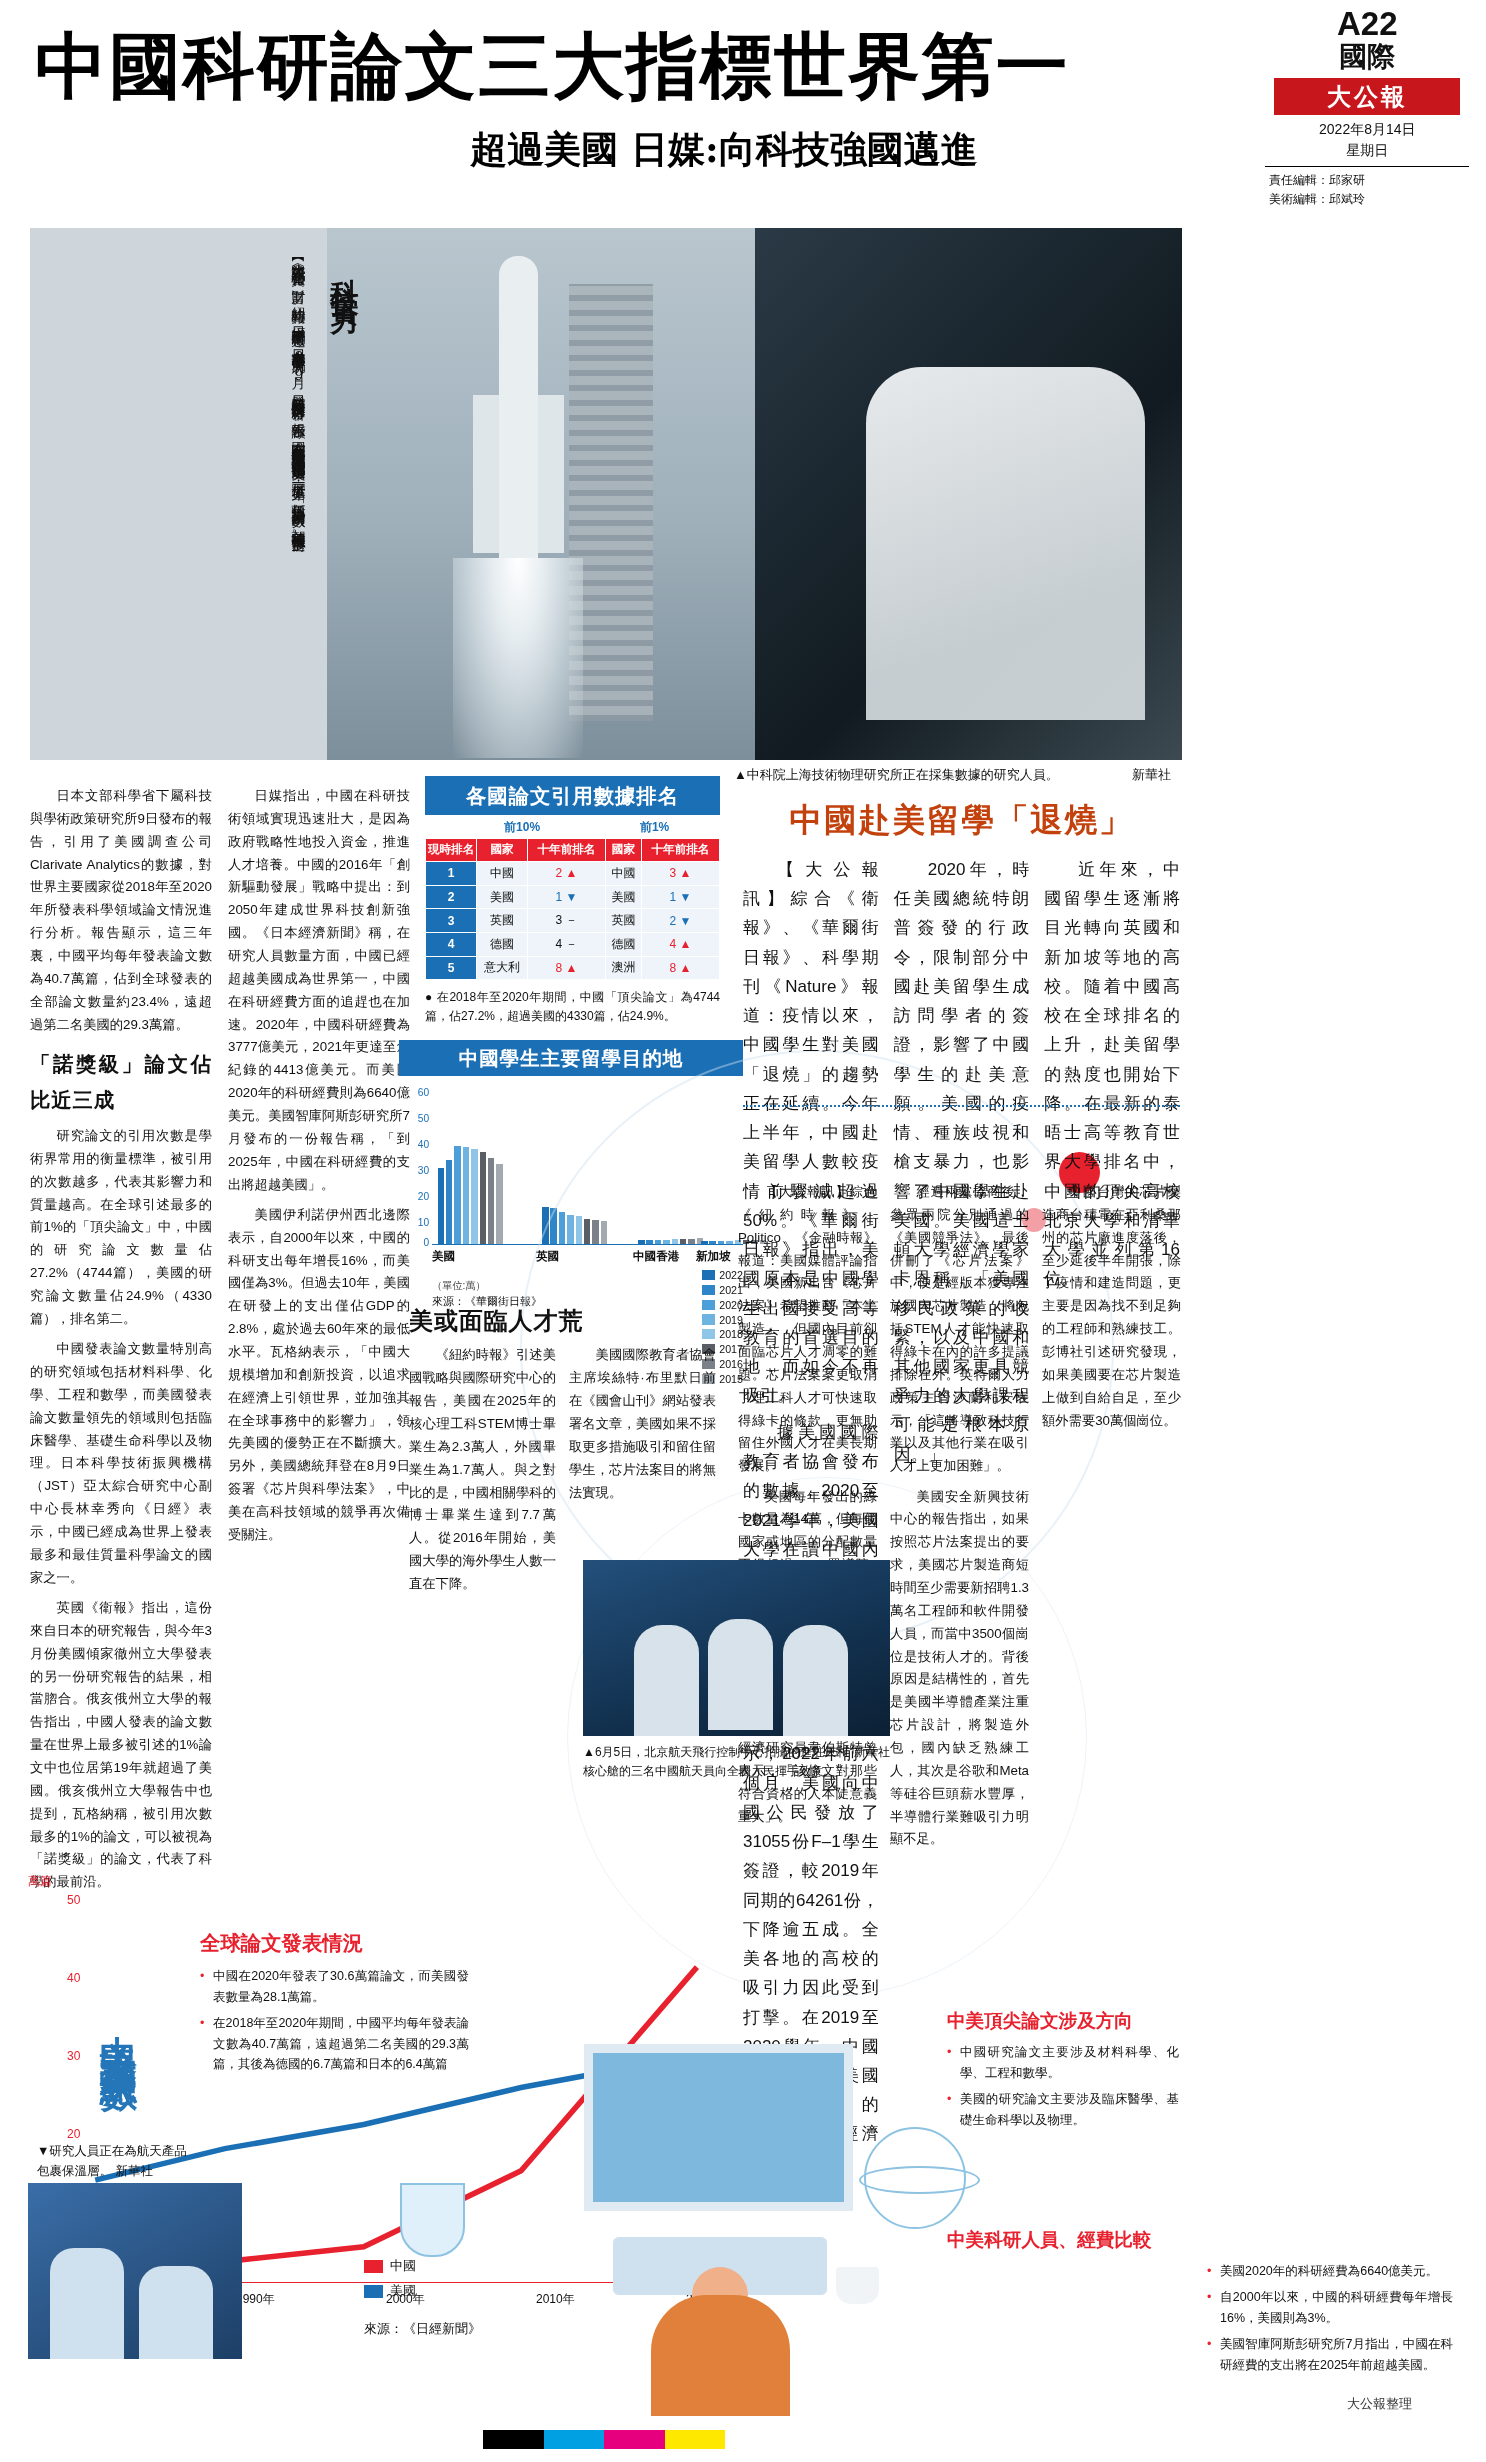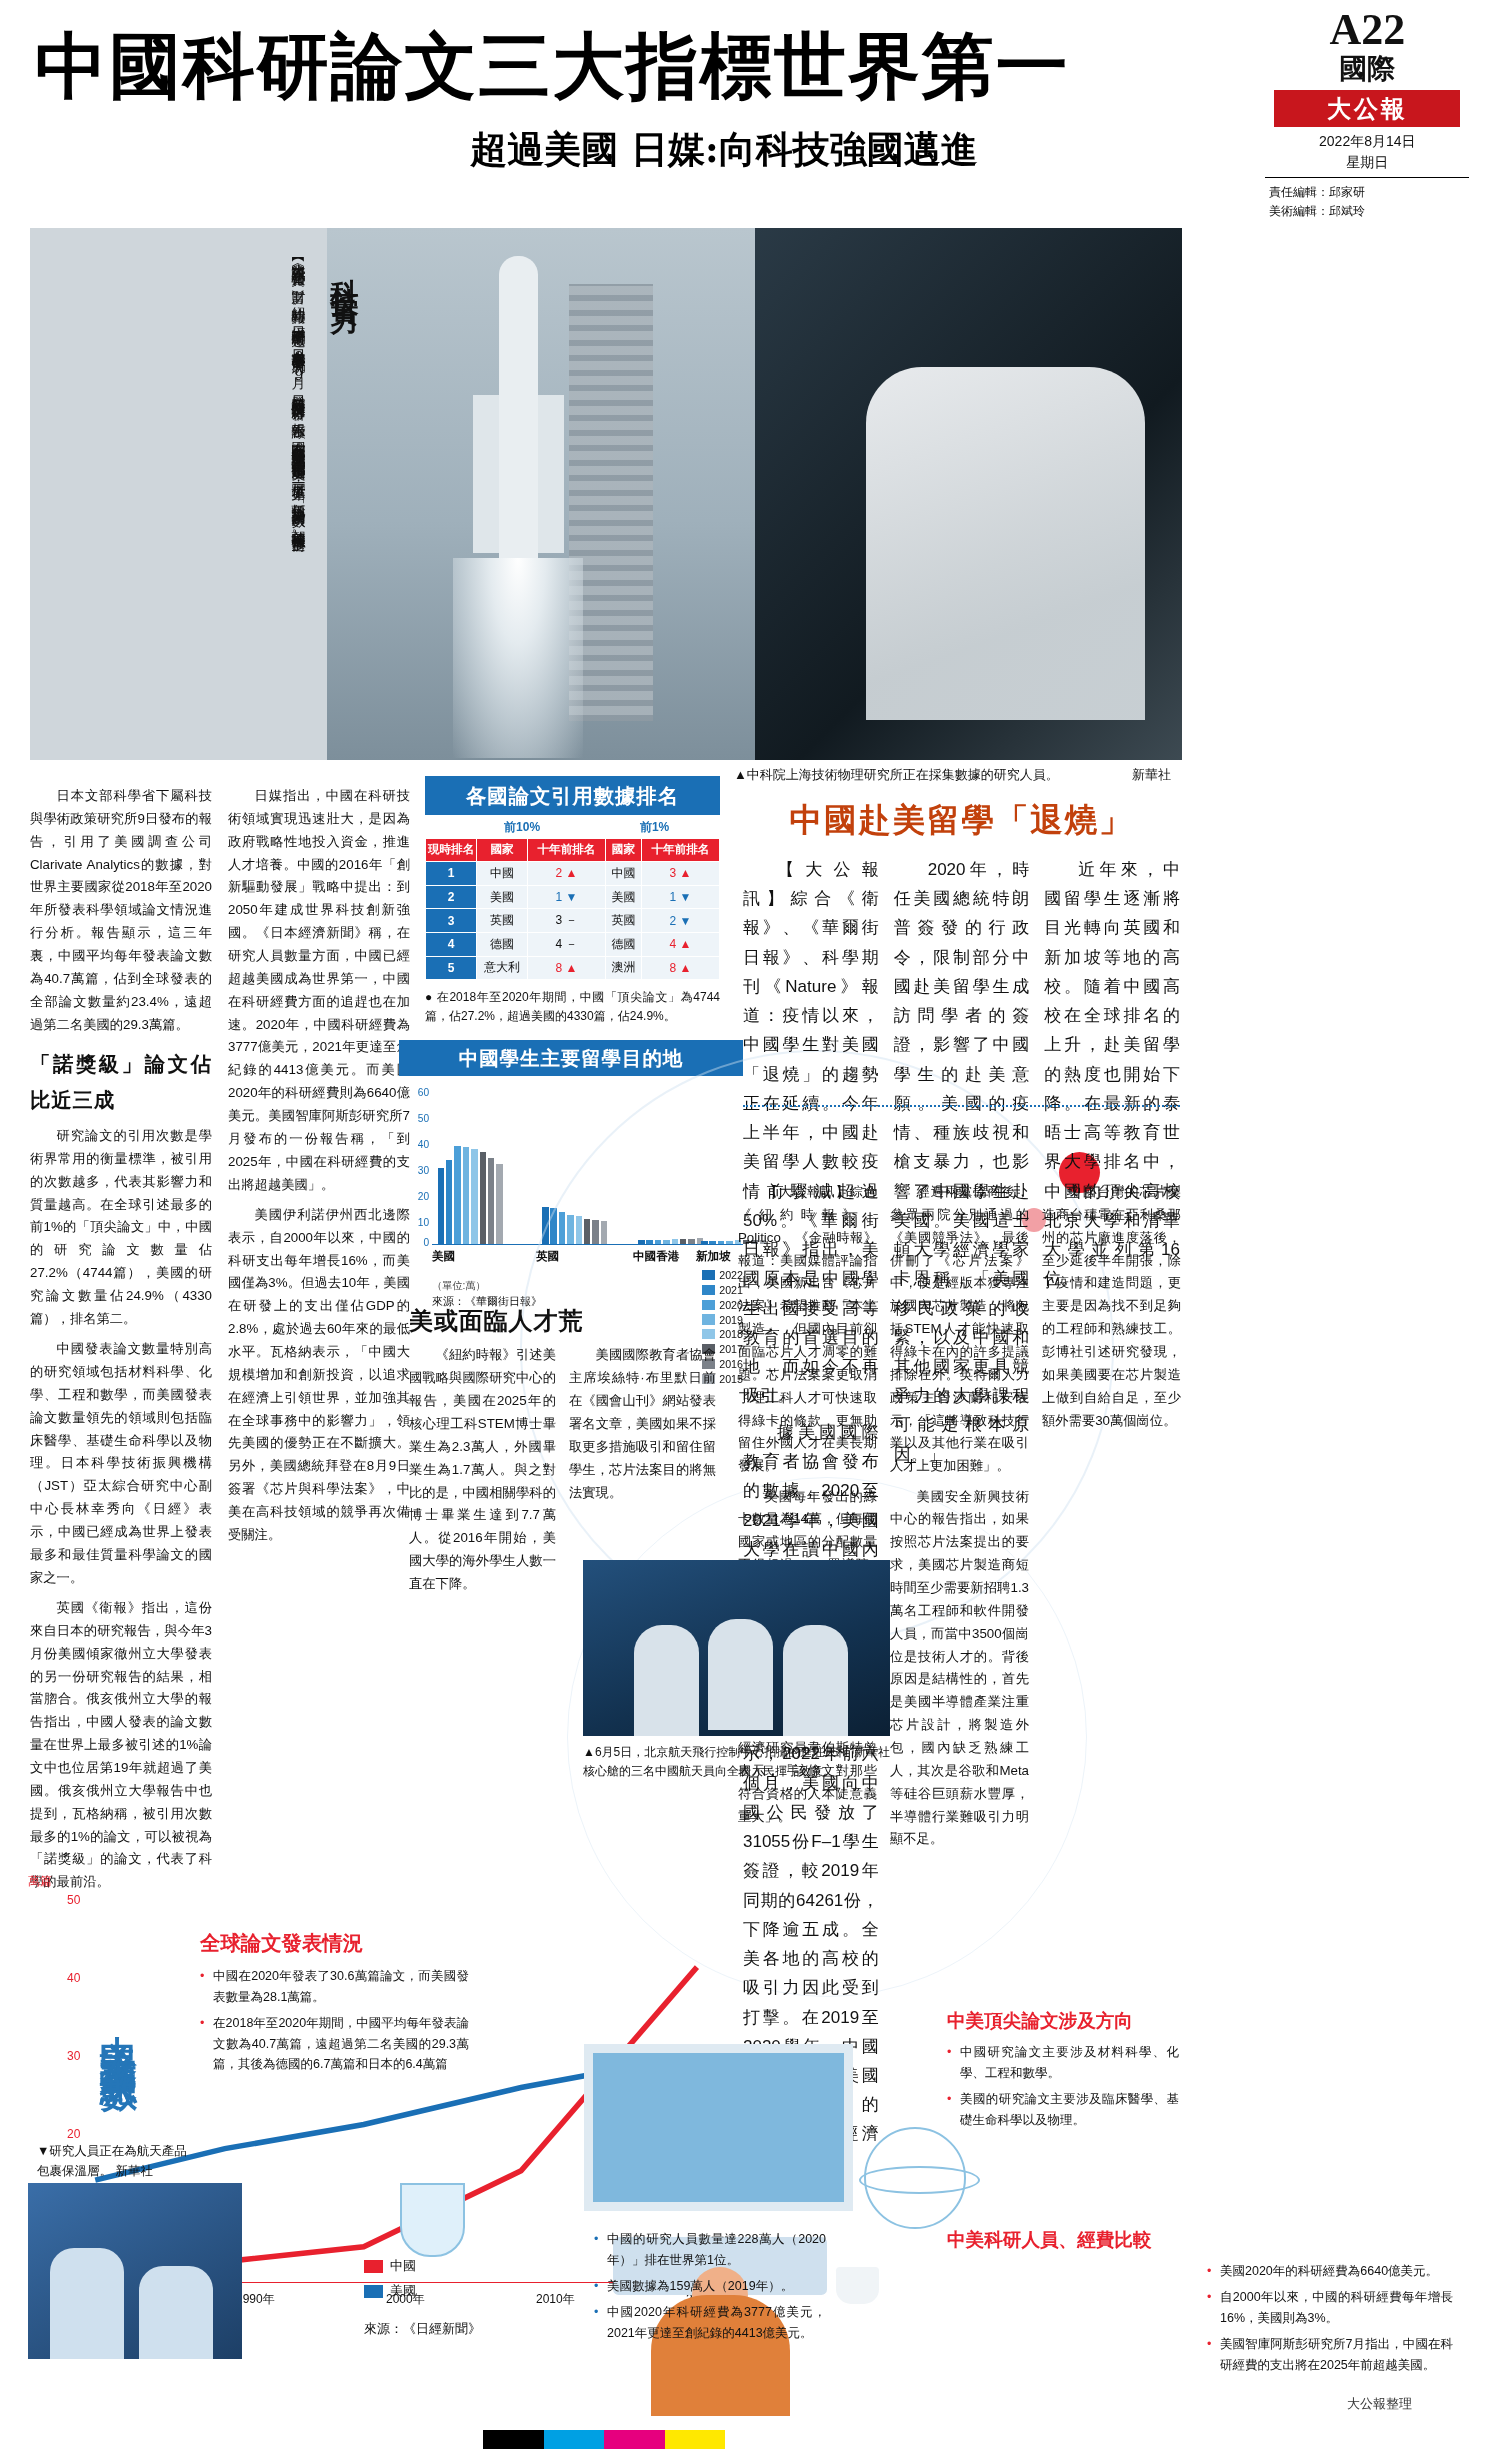--- a/index.html
+++ b/index.html
@@ -21,21 +21,21 @@
     font-weight:bold; font-size:72px; letter-spacing:1.9px; color:#000;
     white-space:nowrap;
   }
   .head-sub {
     position:absolute; left:269px; top:125px; width:910px;
     font-family:"DejaVu Serif", serif;
     font-weight:bold; font-size:37px; color:#000;
     text-align:center;
   }
   .corner { position:absolute; right:16.7px; top:7.4px; width:204px; text-align:center; }
-  .corner .pg { font-family:Liberation Serif, serif; font-size:44px; font-weight:bold; line-height:1.05; }
+  .corner .pg { font-family:Liberation Sans, sans-serif; font-size:33px; font-weight:bold; line-height:1.05; }
   .corner .sec { font-family:"DejaVu Serif",serif; font-size:28px; font-weight:bold; line-height:1.1; }
   .corner .logo {
     margin:5.6px auto 3.7px; width:186px; height:37px; background:#c8161d;
     color:#fff; font-family:"DejaVu Serif",serif; font-weight:bold; font-size:24px;
     line-height:37px; letter-spacing:2.8px;
   }
   .corner .date { font-size:14px; line-height:1.5; }
   .corner .rule { border-top:0.9px solid #000; margin:4.6px 0; }
   .corner .editors { font-size:12px; line-height:1.6; text-align:left; padding-left:3.7px;}
 
@@ -553,27 +553,20 @@
   </div>
 
   <div class="callout c-top">
     <div class="hd">中美頂尖論文涉及方向</div>
     <ul>
       <li>中國研究論文主要涉及材料科學、化學、工程和數學。</li>
       <li>美國的研究論文主要涉及臨床醫學、基礎生命科學以及物理。</li>
     </ul>
   </div>
 
-  <div class="callout blue c-mid">
-    <ul>
-      <li>中國的研究人員數量達228萬人（2020年）」排在世界第1位。</li>
-      <li>美國數據為159萬人（2019年）。</li>
-      <li>中國2020年科研經費為3777億美元，2021年更達至創紀錄的4413億美元。</li>
-    </ul>
-  </div>
 
   <div class="callout c-cmp">
     <div class="hd">中美科研人員、經費比較</div>
     <div class="two">
       <ul style="margin-left:260px">
         <li>美國2020年的科研經費為6640億美元。</li>
         <li>自2000年以來，中國的科研經費每年增長16%，美國則為3%。</li>
         <li>美國智庫阿斯彭研究所7月指出，中國在科研經費的支出將在2025年前超越美國。</li>
       </ul>
     </div>

